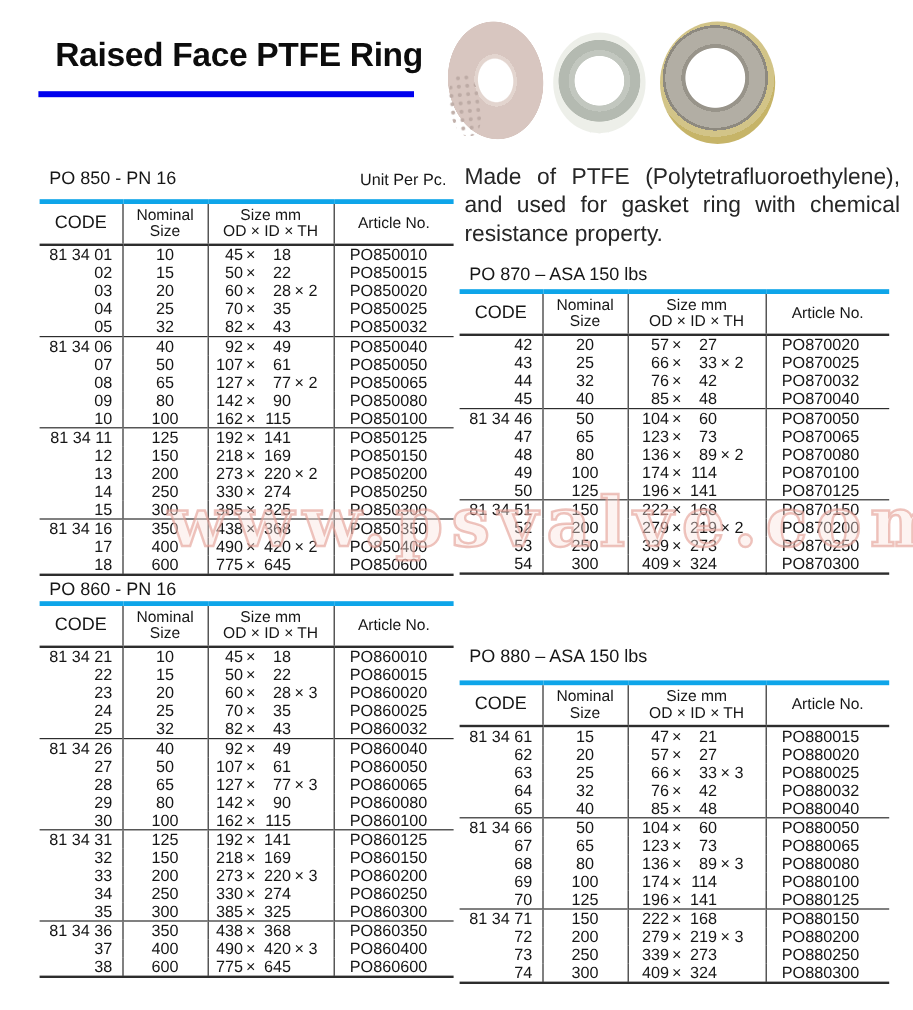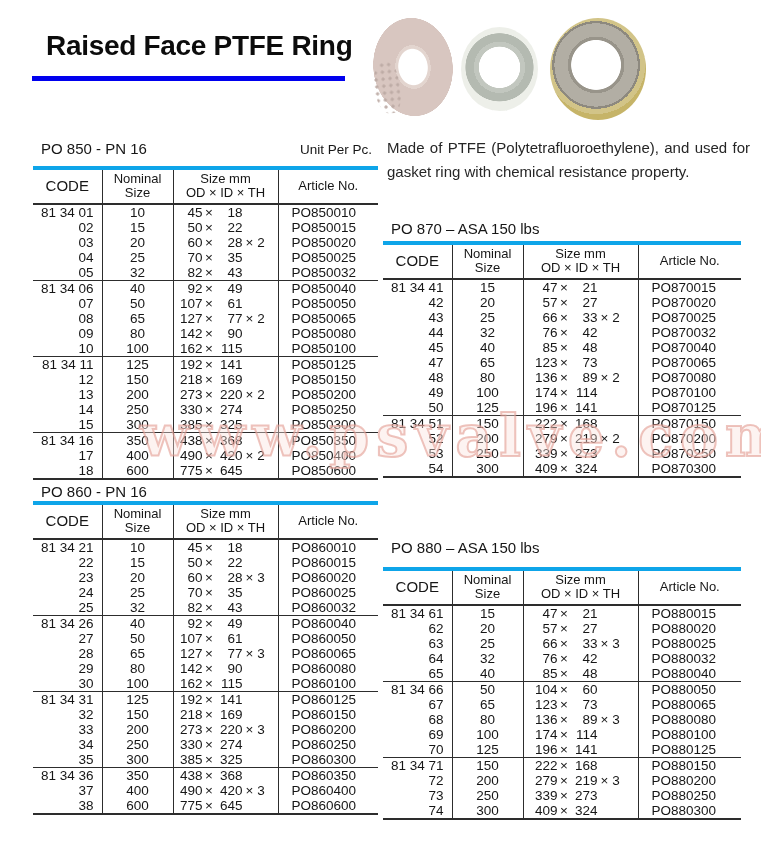--- a/index.html
+++ b/index.html
@@ -21,21 +21,21 @@
     background-size:7px 7px;opacity:.9;}
   .ring2{left:461px;top:27px;width:77px;height:84px;
     background:radial-gradient(circle at 50% 48%,
       #ffffff 0 35%, #c2c7bf 36% 44%, #b4bab1 44% 58%, #edefe9 59% 75%,
       #d8dcd4 75% 94%, rgba(255,255,255,0) 95%);}
   .ring3{left:550px;top:18px;width:96px;height:102px;
     background:radial-gradient(circle at 48% 46%,
       #ffffff 0 33%, #98948a 34% 38%, #b2aea4 38% 56%, #8d897f 56% 59%,
       #d2c488 59% 66%, #c6b468 66% 86%, #ab9b50 86% 95%, rgba(255,255,255,0) 96%);}
 
-  .desc{position:absolute;left:387px;top:136px;width:363px;font-size:15px;
+  .desc{position:absolute;left:387px;top:136px;width:363px;font-size:19px;
         line-height:24px;text-align:justify;color:#262626;}
 
   .watermark{position:absolute;left:140px;top:402px;z-index:40;pointer-events:none;
     font-family:"DejaVu Serif",serif;font-size:57px;font-weight:bold;letter-spacing:7px;
     white-space:nowrap;color:rgba(249,224,219,0.40);
     -webkit-text-stroke:2px rgba(226,156,146,0.60);}
 
   .tblwrap{position:absolute;}
   #w850{left:33px;top:139px;width:345px;}
   #w870{left:383px;top:219px;width:358px;}
@@ -248,26 +248,20 @@
           </th>
         <th class="vline">
             <div>Size mm</div>
             <div>OD × ID × TH</div>
           </th>
         <th>Article No.</th>
       </tr>
     </thead>
     <tbody>
         <tr>
-          <td class="c-code vline">81 34 41</td>
-          <td class="c-nom vline">15</td>
-          <td class="c-size vline"><span class="od">47</span><span class="xsep">×</span><span class="idv">21</span><span class="thv"></span></td>
-          <td class="c-art">PO870015</td>
-        </tr>
-        <tr>
           <td class="c-code vline">42</td>
           <td class="c-nom vline">20</td>
           <td class="c-size vline"><span class="od">57</span><span class="xsep">×</span><span class="idv">27</span><span class="thv"></span></td>
           <td class="c-art">PO870020</td>
         </tr>
         <tr>
           <td class="c-code vline">43</td>
           <td class="c-nom vline">25</td>
           <td class="c-size vline"><span class="od">66</span><span class="xsep">×</span><span class="idv">33</span><span class="thv">× 2</span></td>
           <td class="c-art">PO870025</td>
@@ -276,20 +270,26 @@
           <td class="c-code vline">44</td>
           <td class="c-nom vline">32</td>
           <td class="c-size vline"><span class="od">76</span><span class="xsep">×</span><span class="idv">42</span><span class="thv"></span></td>
           <td class="c-art">PO870032</td>
         </tr>
         <tr>
           <td class="c-code vline">45</td>
           <td class="c-nom vline">40</td>
           <td class="c-size vline"><span class="od">85</span><span class="xsep">×</span><span class="idv">48</span><span class="thv"></span></td>
           <td class="c-art">PO870040</td>
+        </tr>
+        <tr class="gs">
+          <td class="c-code vline">81 34 46</td>
+          <td class="c-nom vline">50</td>
+          <td class="c-size vline"><span class="od">104</span><span class="xsep">×</span><span class="idv">60</span><span class="thv"></span></td>
+          <td class="c-art">PO870050</td>
         </tr>
         <tr>
           <td class="c-code vline">47</td>
           <td class="c-nom vline">65</td>
           <td class="c-size vline"><span class="od">123</span><span class="xsep">×</span><span class="idv">73</span><span class="thv"></span></td>
           <td class="c-art">PO870065</td>
         </tr>
         <tr>
           <td class="c-code vline">48</td>
           <td class="c-nom vline">80</td>

